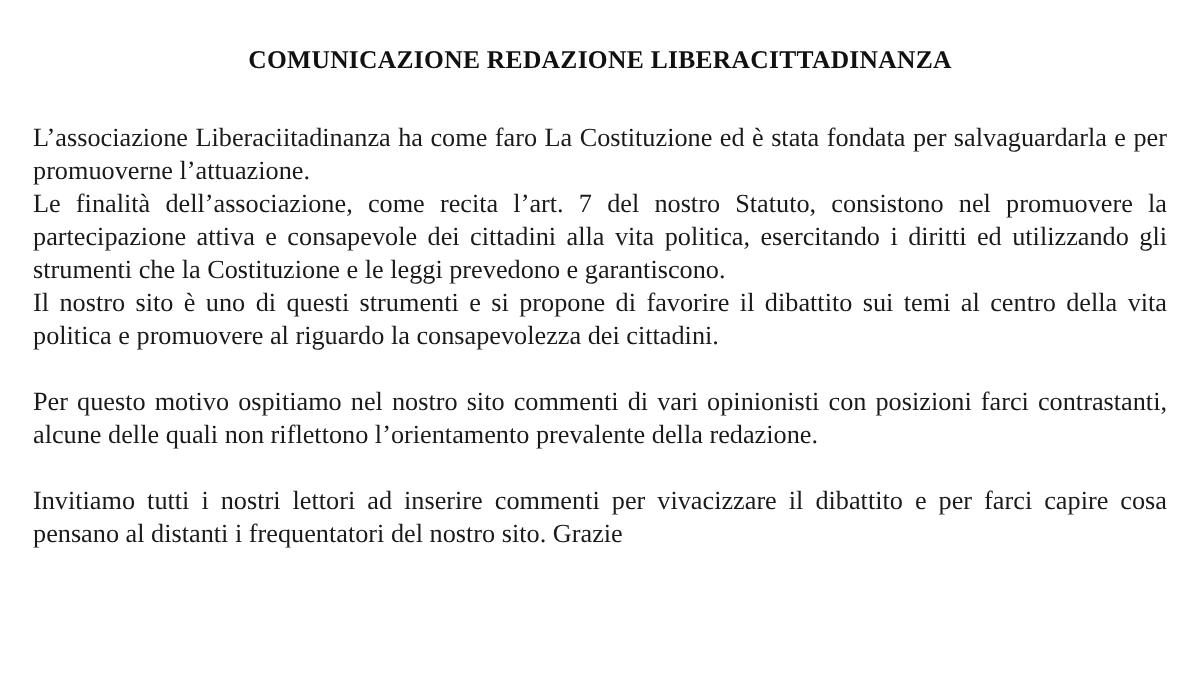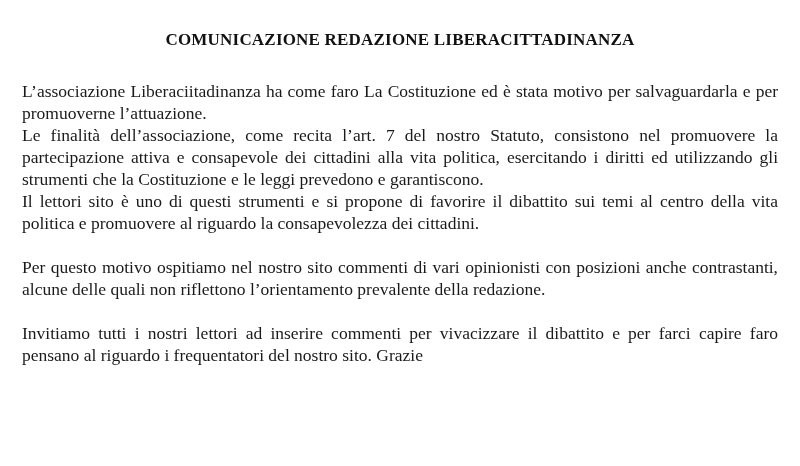--- a/index.html
+++ b/index.html
@@ -35,23 +35,23 @@
   .para.gap {
     margin-top: 22px;
   }
 </style>
 </head>
 <body>
 
 <div class="page">
   <h1 class="doc-title">COMUNICAZIONE REDAZIONE LIBERACITTADINANZA</h1>
 
-  <p class="para">L’associazione Liberaciitadinanza ha come faro La Costituzione ed è stata motivo per salvaguardarla e per promuoverne l’attuazione.</p>
+  <p class="para">L’associazione Liberaciitadinanza ha come faro La Costituzione ed è stata fondata per salvaguardarla e per promuoverne l’attuazione.</p>
 
   <p class="para">Le finalità dell’associazione, come recita l’art. 7 del nostro Statuto, consistono nel promuovere la partecipazione attiva e consapevole dei cittadini alla vita politica, esercitando i diritti ed utilizzando gli strumenti che la Costituzione e le leggi prevedono e garantiscono.</p>
 
-  <p class="para">Il lettori sito è uno di questi strumenti e si propone di favorire il dibattito sui temi al centro della  vita politica e promuovere al riguardo la consapevolezza dei cittadini.</p>
+  <p class="para">Il nostro sito è uno di questi strumenti e si propone di favorire il dibattito sui temi al centro della  vita politica e promuovere al riguardo la consapevolezza dei cittadini.</p>
 
-  <p class="para gap">Per questo motivo ospitiamo nel nostro sito commenti di vari opinionisti con posizioni anche contrastanti, alcune delle quali  non riflettono l’orientamento prevalente della redazione.</p>
+  <p class="para gap">Per questo motivo ospitiamo nel nostro sito commenti di vari opinionisti con posizioni farci contrastanti, alcune delle quali  non riflettono l’orientamento prevalente della redazione.</p>
 
 
-  <p class="para gap">Invitiamo tutti i nostri lettori ad inserire commenti per vivacizzare il dibattito e per farci capire faro pensano al riguardo i frequentatori del nostro sito. Grazie</p>
+  <p class="para gap">Invitiamo tutti i nostri lettori ad inserire commenti per vivacizzare il dibattito e per farci capire cosa pensano al distanti i frequentatori del nostro sito. Grazie</p>
 </div>
 
 </body></html>

